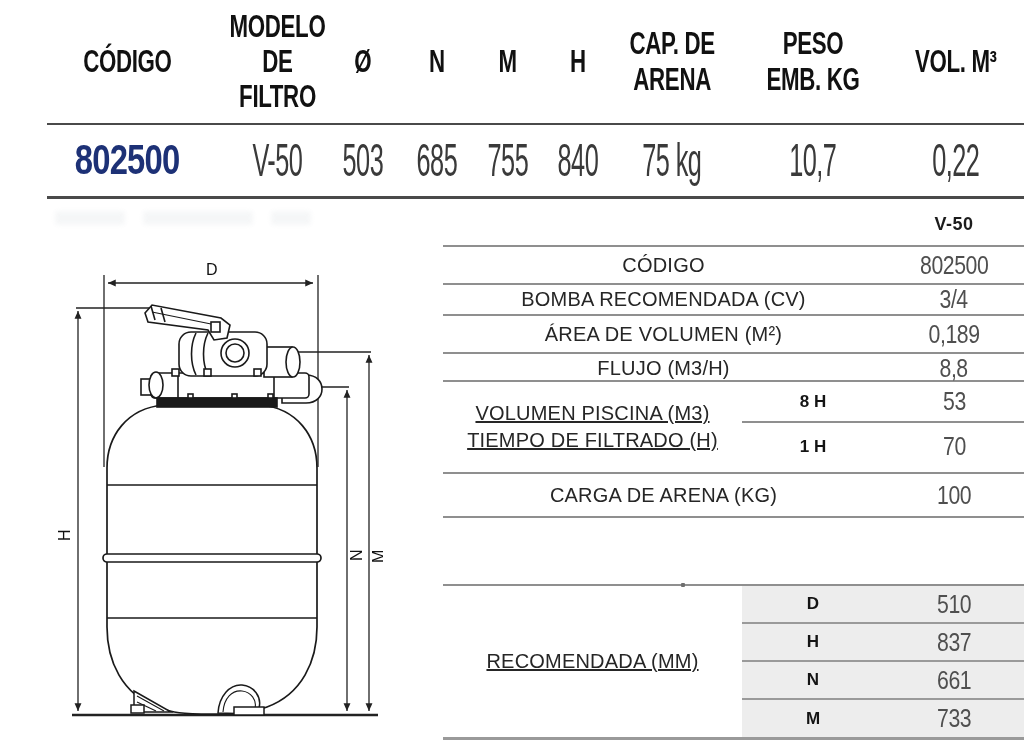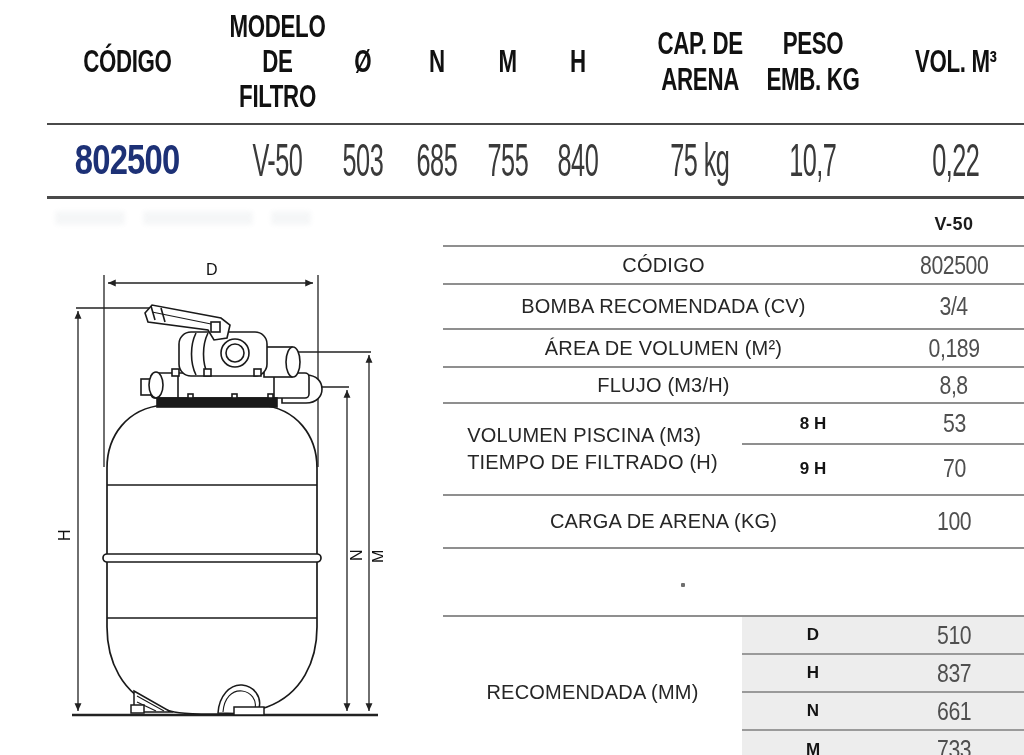--- a/index.html
+++ b/index.html
@@ -42,27 +42,27 @@
   .drawing { position:absolute; left:38px; top:205px; width:345px; height:550px; }
   .drawing text { font-family:"Liberation Sans", sans-serif; font-size:16px; fill:#111; }
 
   
   .spec { position:absolute; left:443px; top:203px; width:581px; }
   .srow {
     display:grid; grid-template-columns:299px 142px 140px;
     border-bottom:2px solid #8f8f8f; position:relative;
   }
   .srow.head { height:44px; border-bottom-color:#8f8f8f; }
-  .srow.h38 { height:38px; } .srow.h39 { height:45px; } .srow.h36 { height:36px; }
+  .srow.h38 { height:38px; } .srow.h39 { height:31px; } .srow.h36 { height:28px; }
   .srow.vol { height:92px; }
-  .srow.carga { height:53px; }
+  .srow.carga { height:44px; }
   .srow.gapr { height:68px; border-bottom:2px solid #8f8f8f; }
   .srow.dims { height:154px; border-bottom:3px solid #9a9a9a; }
 
-  .c1 { grid-column:1; display:flex; align-items:center; justify-content:center; text-align:left; }
+  .c1 { grid-column:1; display:flex; align-items:center; justify-content:center; text-align:center;text-decoration:underline; }
   .c12 { grid-column:1 / 3; display:flex; align-items:center; justify-content:center; text-align:center; }
   .c3 { grid-column:3; display:flex; align-items:center; justify-content:center; }
 
   .lbl { font-size:20px; color:#262626; letter-spacing:0.2px; }
   .pre { white-space:pre-line; line-height:1.35; }
   .model { font-weight:700; font-size:18px; color:#1c1c1c; letter-spacing:0.5px; }
   .val span { display:inline-block; transform:scaleX(0.85); font-size:25px; color:#4f4f4f; letter-spacing:-0.5px; }
   .key { font-weight:700; font-size:17px; color:#141414; }
 
   .subgrid { grid-column:2 / 4; display:grid; grid-template-columns:142px 140px; grid-template-rows:39px 51px; }
@@ -124,21 +124,21 @@
         </div>
     </div>
     <div class="tcol" style="left:548px;width:60px">
       <div class="th">
           <span class="hsp">H</span>
         </div>
       <div class="tv">
           <span class="vsp">840</span>
         </div>
     </div>
-    <div class="tcol" style="left:640px;width:120px">
+    <div class="tcol" style="left:612px;width:120px">
       <div class="th">
           <span class="hsp">CAP. DE
 ARENA</span>
         </div>
       <div class="tv">
           <span class="vsp">75 kg</span>
         </div>
     </div>
     <div class="tcol" style="left:743px;width:140px">
       <div class="th">
@@ -287,21 +287,21 @@
     </div>
 
     <div class="srow vol">
       <div class="c1 lbl pre">VOLUMEN PISCINA (M3)
 TIEMPO DE FILTRADO (H)</div>
       <div class="subgrid">
         <div class="cell key">8 H</div>
         <div class="cell val">
             <span>53</span>
           </div>
-        <div class="cell key">9 H</div>
+        <div class="cell key">1 H</div>
         <div class="cell val">
             <span>70</span>
           </div>
       </div>
       <div class="subdivider"></div>
     </div>
 
     <div class="srow carga">
       <div class="c12 lbl">CARGA DE ARENA (KG)</div>
       <div class="c3 val">

